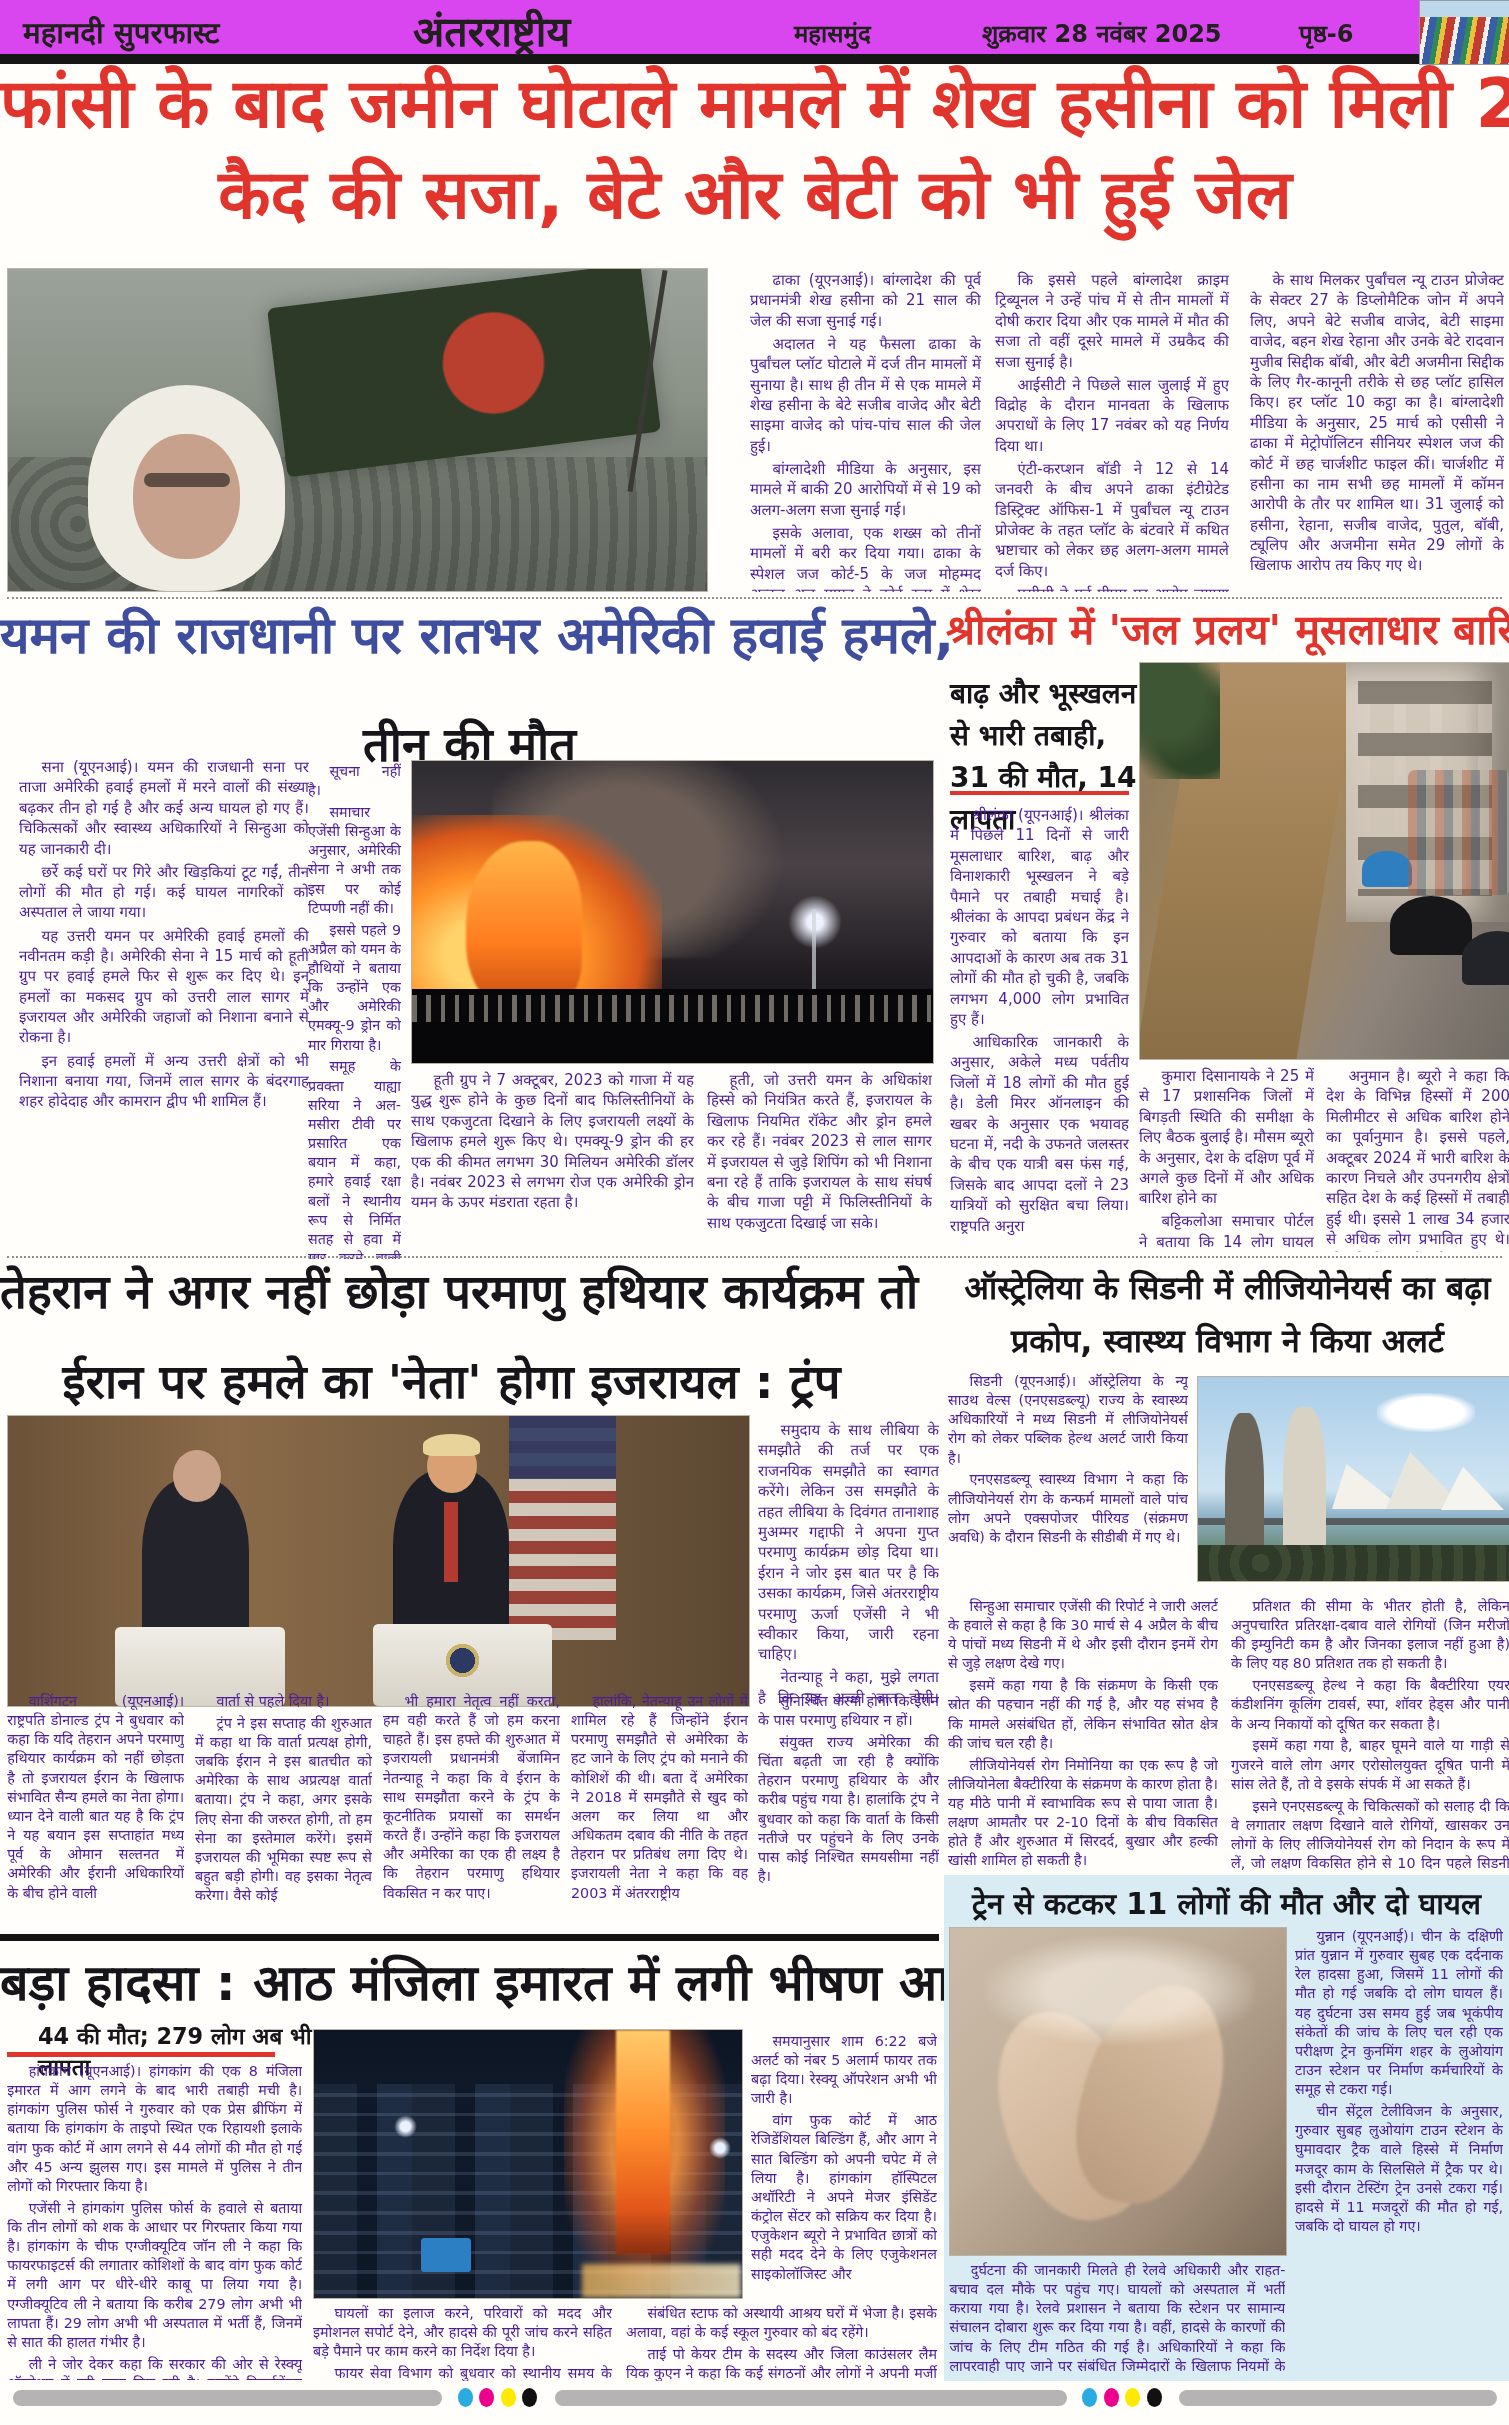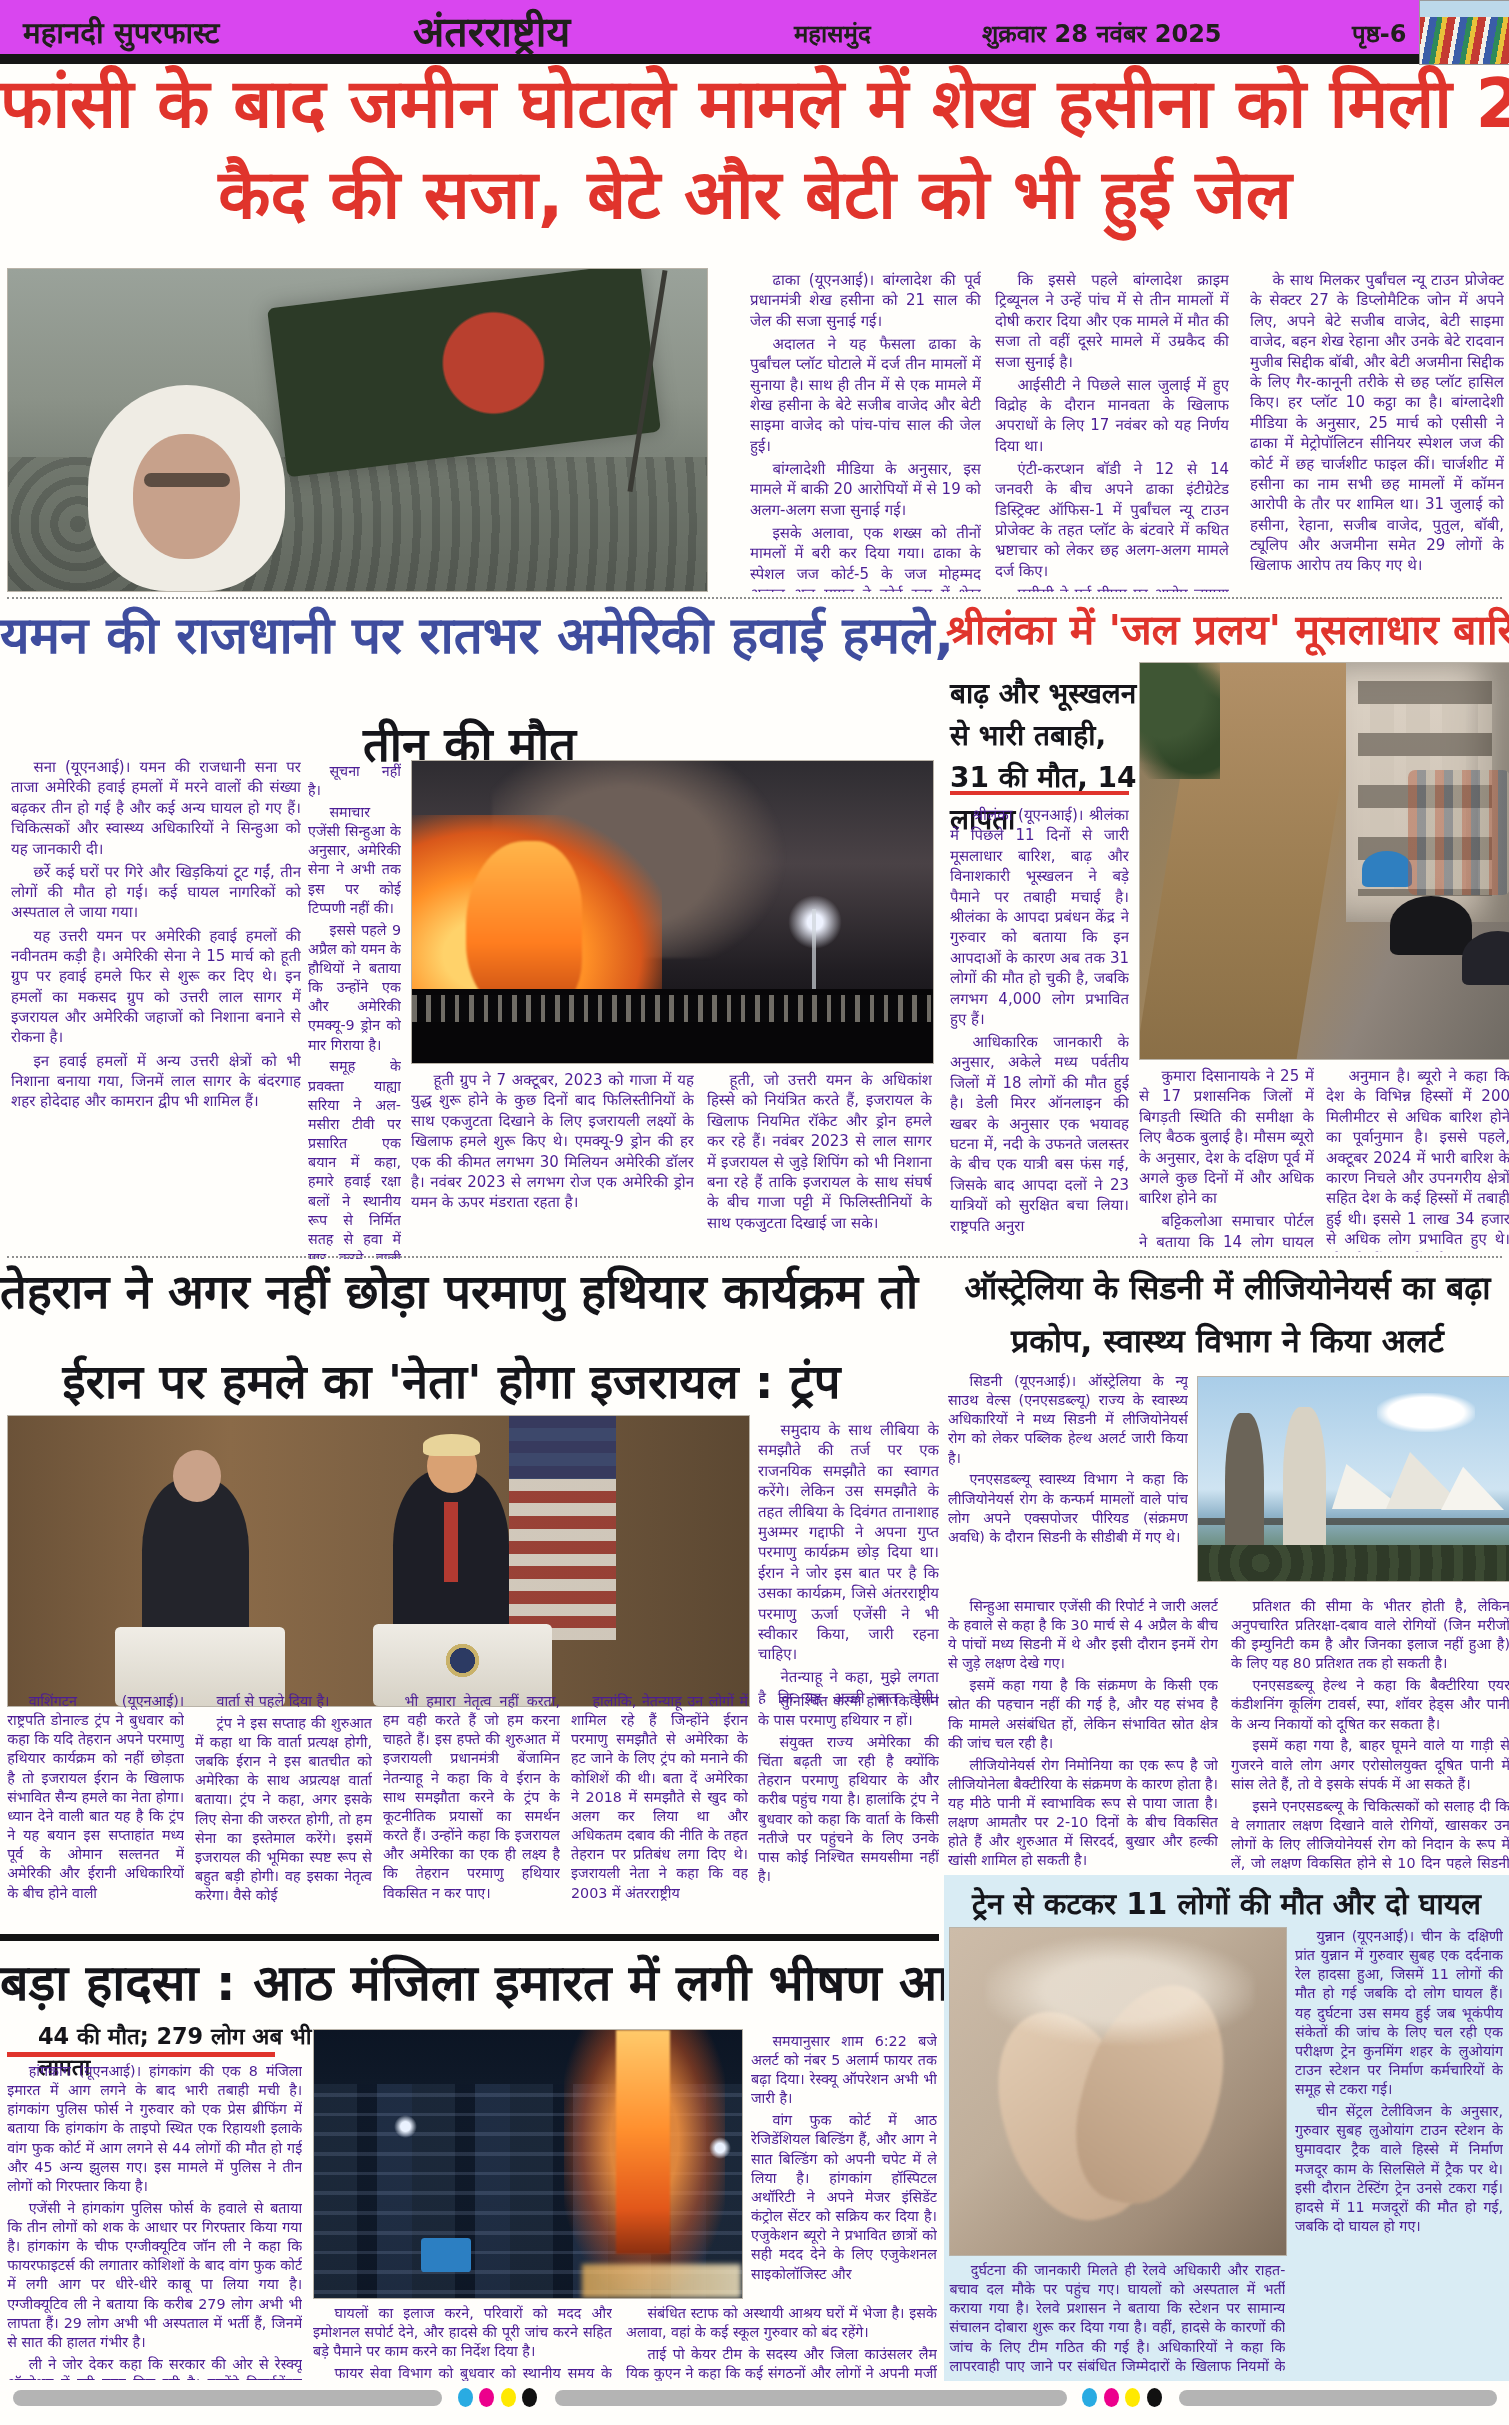--- a/index.html
+++ b/index.html
@@ -25,21 +25,21 @@
   .subhead{font-weight:800;color:#15151a}
 </style>
 </head>
 <body>
 
 <div class="abs masthead" style="left:0;top:0;width:1510px;height:54px">
   <span class="abs" style="left:23px;top:10.7px;font-size:29.5px">महानदी सुपरफास्ट</span>
   <span class="abs" style="left:413px;top:1.8px;font-size:41px">अंतरराष्ट्रीय</span>
   <span class="abs" style="left:794px;top:16px;font-size:24px">महासमुंद</span>
   <span class="abs" style="left:982px;top:16px;font-size:24px">शुक्रवार  28  नवंबर  2025</span>
-  <span class="abs" style="left:1352px;top:16px;font-size:24px">पृष्ठ-6</span>
+  <span class="abs" style="left:1299px;top:16px;font-size:24px">पृष्ठ-6</span>
   <div class="abs" style="left:1419px;top:0;width:91px;height:63px;
        background:linear-gradient(180deg,#bcd8ea 0 26%,transparent 26%),
        repeating-linear-gradient(100deg,#c43b33 0 8px,#f2f0e8 8px 12.5px,#3a5da8 12.5px 19.7px,#2f8a5a 19.7px 25px,#e8c23a 25px 30px);border:0.9px solid #999"></div>
 </div>
 
 <div class="abs hl-red center" style="left:0;top:66px;width:1510px;font-size:68px;line-height:1.12;white-space:nowrap">फांसी के बाद जमीन घोटाले मामले में शेख हसीना को मिली 21 साल</div>
 <div class="abs hl-red center" style="left:0;top:157px;width:1510px;font-size:68px;line-height:1.12;white-space:nowrap">कैद की सजा, बेटे और बेटी को भी हुई जेल</div>
 
 <div class="abs photo" style="left:7.2px;top:268px;width:699px;height:322px;background:linear-gradient(180deg,#9aa29a 0%,#8b9288 40%,#6f766d 75%,#5a5f58 100%)">
   <div class="abs" style="left:0;top:188px;width:699px;height:134px;
@@ -66,21 +66,21 @@
   </div>
 <div class="abs txt" style="left:1250px;top:270px;width:254px;height:322px">
     <p>के साथ मिलकर पुर्बांचल न्यू टाउन प्रोजेक्ट के सेक्टर 27 के डिप्लोमैटिक जोन में अपने लिए, अपने बेटे सजीब वाजेद, बेटी साइमा वाजेद, बहन शेख रेहाना और उनके बेटे रादवान मुजीब सिद्दीक बॉबी, और बेटी अजमीना सिद्दीक के लिए गैर-कानूनी तरीके से छह प्लॉट हासिल किए। हर प्लॉट 10 कट्ठा का है। बांग्लादेशी मीडिया के अनुसार, 25 मार्च को एसीसी ने ढाका में मेट्रोपॉलिटन सीनियर स्पेशल जज की कोर्ट में छह चार्जशीट फाइल कीं। चार्जशीट में हसीना का नाम सभी छह मामलों में कॉमन आरोपी के तौर पर शामिल था। 31 जुलाई को हसीना, रेहाना, सजीब वाजेद, पुतुल, बॉबी, ट्यूलिप और अजमीना समेत 29 लोगों के खिलाफ आरोप तय किए गए थे।</p>
   </div>
 
 <div class="abs dotted" style="left:7.2px;top:597px;width:1495px"></div>
 
 <div class="abs hl-blue center" style="left:0;top:608px;width:939px;font-size:51px;line-height:1.1;white-space:nowrap">यमन की राजधानी पर रातभर अमेरिकी हवाई हमले,</div>
 <div class="abs hl-black center" style="left:0;top:711px;width:939px;font-size:47px">तीन की मौत</div>
 
-<div class="abs txt" style="left:11px;top:757px;width:290px;height:497px">
+<div class="abs txt" style="left:19px;top:757px;width:290px;height:497px">
     <p>सना (यूएनआई)। यमन की राजधानी सना पर ताजा अमेरिकी हवाई हमलों में मरने वालों की संख्या बढ़कर तीन हो गई है और कई अन्य घायल हो गए हैं। चिकित्सकों और स्वास्थ्य अधिकारियों ने सिन्हुआ को यह जानकारी दी।</p>
     <p>छर्रे कई घरों पर गिरे और खिड़कियां टूट गईं, तीन लोगों की मौत हो गई। कई घायल नागरिकों को अस्पताल ले जाया गया।</p>
     <p>यह उत्तरी यमन पर अमेरिकी हवाई हमलों की नवीनतम कड़ी है। अमेरिकी सेना ने 15 मार्च को हूती ग्रुप पर हवाई हमले फिर से शुरू कर दिए थे। इन हमलों का मकसद ग्रुप को उत्तरी लाल सागर में इजरायल और अमेरिकी जहाजों को निशाना बनाने से रोकना है।</p>
     <p>इन हवाई हमलों में अन्य उत्तरी क्षेत्रों को भी निशाना बनाया गया, जिनमें लाल सागर के बंदरगाह शहर होदेदाह और कामरान द्वीप भी शामिल हैं।</p>
   </div>
 <div class="abs txt small" style="left:308px;top:762px;width:93px;height:497px">
     <p>सूचना नहीं है।</p>
     <p>समाचार एजेंसी सिन्हुआ के अनुसार, अमेरिकी सेना ने अभी तक इस पर कोई टिप्पणी नहीं की।</p>
     <p>इससे पहले 9 अप्रैल को यमन के हौथियों ने बताया कि उन्होंने एक और अमेरिकी एमक्यू-9 ड्रोन को मार गिराया है।</p>
     <p>समूह के प्रवक्ता याह्या सरिया ने अल-मसीरा टीवी पर प्रसारित एक बयान में कहा, हमारे हवाई रक्षा बलों ने स्थानीय रूप से निर्मित सतह से हवा में मार करने वाली मिसाइलों का उपयोग करके अल-जौफ क्षेत्र के हवाई क्षेत्र में एक अमेरिकी एमक्यू-9 ड्रोन को मार गिराया। अल मसीरा टीवी का संचालन हूती ग्रुप करता है। प्रवक्ता ने कहा, यह अक्टूबर 2023 के बाद से हमारे वायु रक्षा बलों द्वारा मार गिराया गया 18वां अमेरिकी ड्रोन है।</p>

